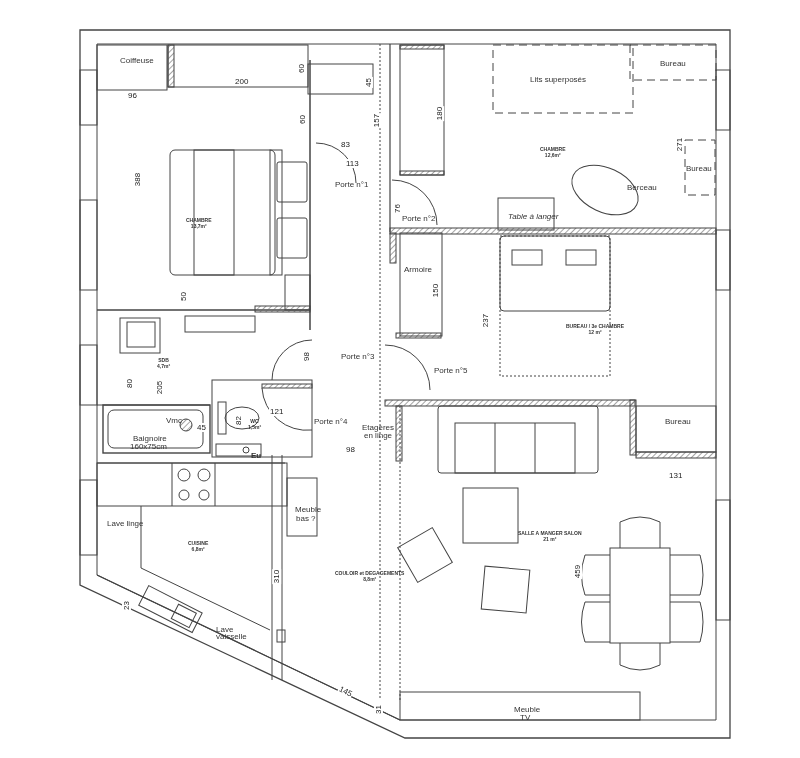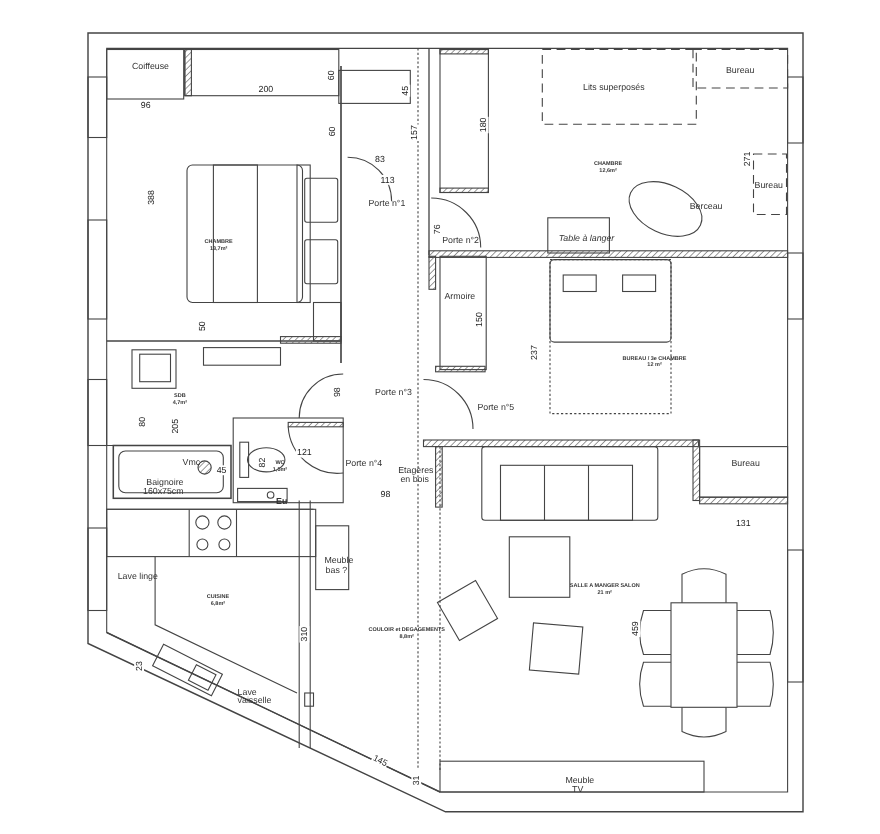--- a/index.html
+++ b/index.html
@@ -183,21 +183,21 @@
     <div class="lbl" style="left: 686px; top: 164px;">Bureau</div>
     <div class="lbl" style="left: 592px; top: 183px; margin-left: 35px;">Berceau</div>
     <div class="lbl" style="left: 508px; top: 212px; font-style: italic;">Table à langer</div>
     <div class="lbl" style="left: 404px; top: 265px;">Armoire</div>
     <div class="lbl" style="left: 665px; top: 417px;">Bureau</div>
     <div class="lbl" style="left: 133px; top: 434px;">Baignoire</div>
     <div class="lbl" style="left: 130px; top: 442px;">160x75cm</div>
     <div class="lbl" style="left: 166px; top: 416px;">Vmc</div>
     <div class="lbl" style="left: 251px; top: 451px; font-weight: bold;">Eu</div>
     <div class="lbl" style="left: 362px; top: 423px;">Etagères</div>
-    <div class="lbl" style="left: 364px; top: 431px;">en bois</div>
+    <div class="lbl" style="left: 364px; top: 431px;">en linge</div>
     <div class="lbl" style="left: 295px; top: 505px;">Meuble</div>
     <div class="lbl" style="left: 296px; top: 514px;">bas ?</div>
     <div class="lbl" style="left: 107px; top: 519px;">Lave linge</div>
     <div class="lbl" style="left: 216px; top: 625px;">Lave</div>
     <div class="lbl" style="left: 216px; top: 632px;">vaisselle</div>
     <div class="lbl" style="left: 514px; top: 705px;">Meuble</div>
     <div class="lbl" style="left: 520px; top: 713px;">TV</div>
     <div class="lbl" style="left: 335px; top: 180px;">Porte n°1</div>
     <div class="lbl" style="left: 402px; top: 214px;">Porte n°2</div>
     <div class="lbl" style="left: 316px; top: 352px; margin-left: 25px;">Porte n°3</div>

